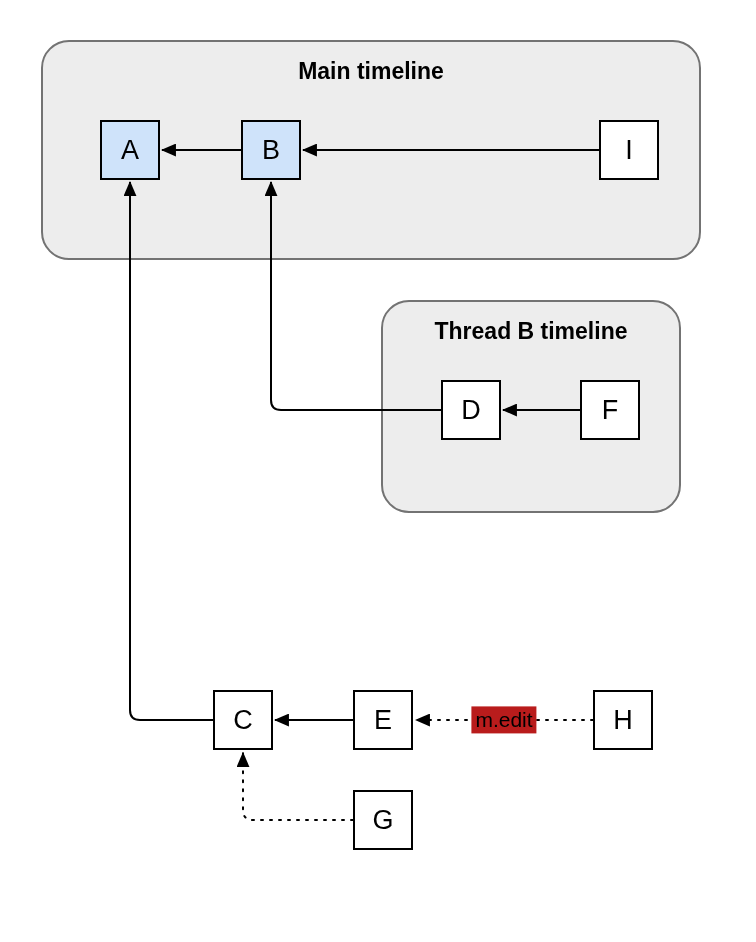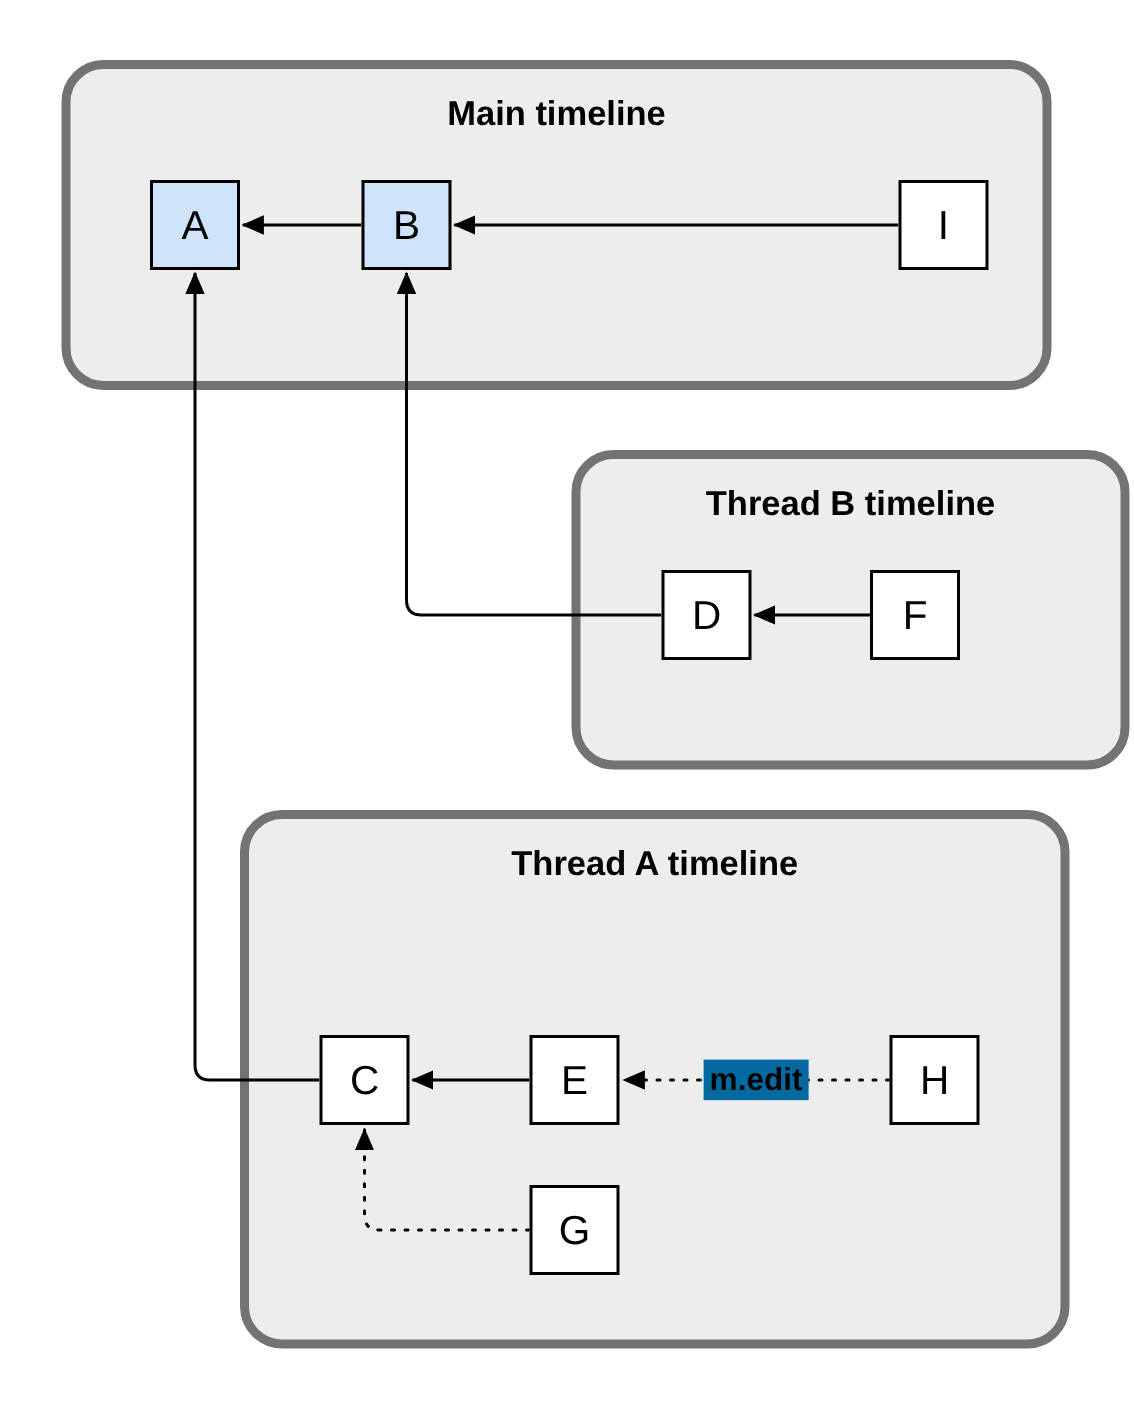--- a/index.html
+++ b/index.html
@@ -11,37 +11,37 @@
   .canvas {
     position: relative;
     width: 756px;
     height: 942px;
     background: #ffffff;
     overflow: hidden;
   }
   .container {
     position: absolute;
     background: #ededed;
-    border: 6px solid #737373;
+    border: 2px solid #737373;
     border-radius: 28px;
     box-sizing: border-box;
   }
   .container-title {
     position: absolute;
     left: 0;
     right: 0;
     top: 16px;
     text-align: center;
     font-weight: bold;
     font-size: 23px;
     color: #000000;
     letter-spacing: 0px;
   }
   #container-main     { left: 41px;  top: 40px;  width: 660px; height: 220px; }
-  #container-thread-b { left: 381px; top: 300px; width: 372px; height: 213px; }
+  #container-thread-b { left: 381px; top: 300px; width: 300px; height: 213px; }
   #container-thread-a { left: 160px; top: 540px; width: 553px; height: 359px; }
 
   .node {
     position: absolute;
     width: 60px;
     height: 60px;
     border: 2px solid #000000;
     box-sizing: border-box;
     background: #ffffff;
     display: flex;
@@ -75,46 +75,42 @@
     stroke: #000000;
     stroke-width: 2;
   }
   .edge.dotted {
     stroke-dasharray: 2 7;
     stroke-linecap: round;
   }
 
   .edge-label {
     position: absolute;
-    background: #0369a1;
+    background: #b91c1c;
     color: #000000;
     font-size: 21px;
     line-height: 1.2;
     padding: 1px 4px;
     transform: translate(-50%, -50%);
     z-index: 4;
     white-space: nowrap;
-    font-weight: bold;
   }
   #edge-label-edit     { left: 504px; top: 720px; }
   #edge-label-reaction { left: 276px; top: 851px; }
 </style>
 </head>
 <body>
 
 <div class="canvas">
 
   <div class="container" id="container-main">
     <div class="container-title">Main timeline</div>
   </div>
   <div class="container" id="container-thread-b">
     <div class="container-title">Thread B timeline</div>
-  </div>
-  <div class="container" id="container-thread-a">
-    <div class="container-title">Thread A timeline</div>
   </div>
 
   <svg class="edges" width="756" height="942" viewBox="0 0 756 942">
     <defs>
       <marker id="arrow" viewBox="0 0 14 12" refX="13" refY="6" markerWidth="15" markerHeight="13" markerUnits="userSpaceOnUse" orient="auto">
         <path d="M 0 0 L 14 6 L 0 12 Z" fill="#000000"></path>
       </marker>
     </defs>
 
     <path class="edge" d="M 241 150 L 162 150" marker-end="url(#arrow)"></path>

